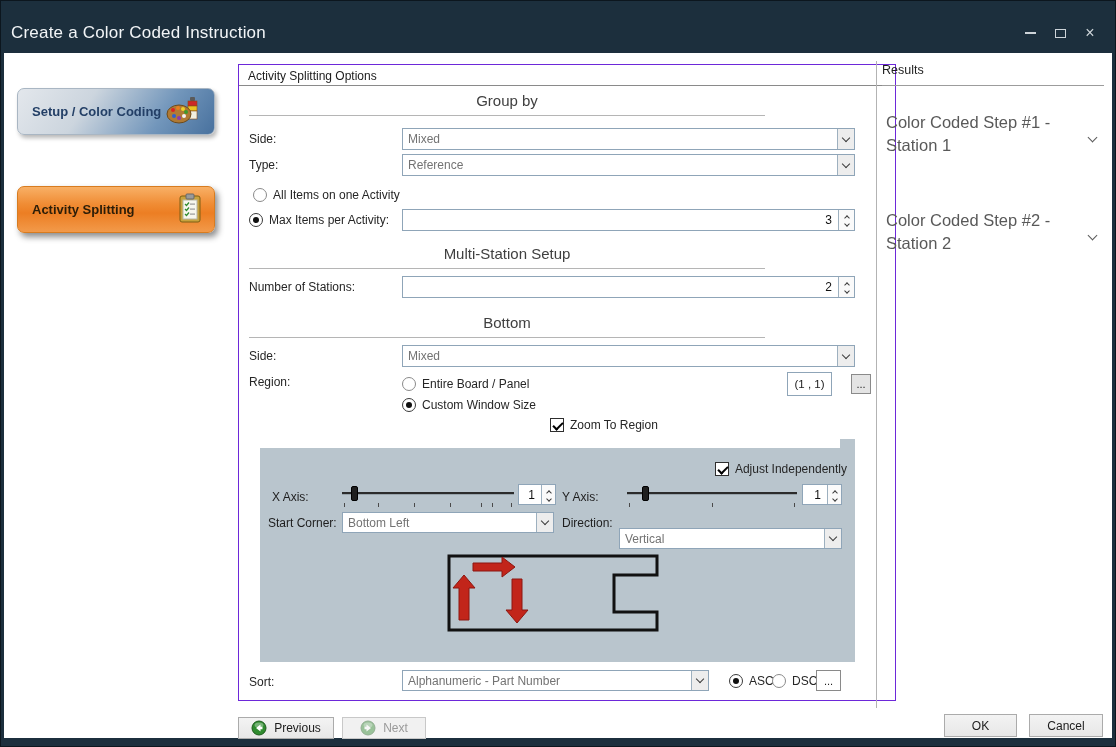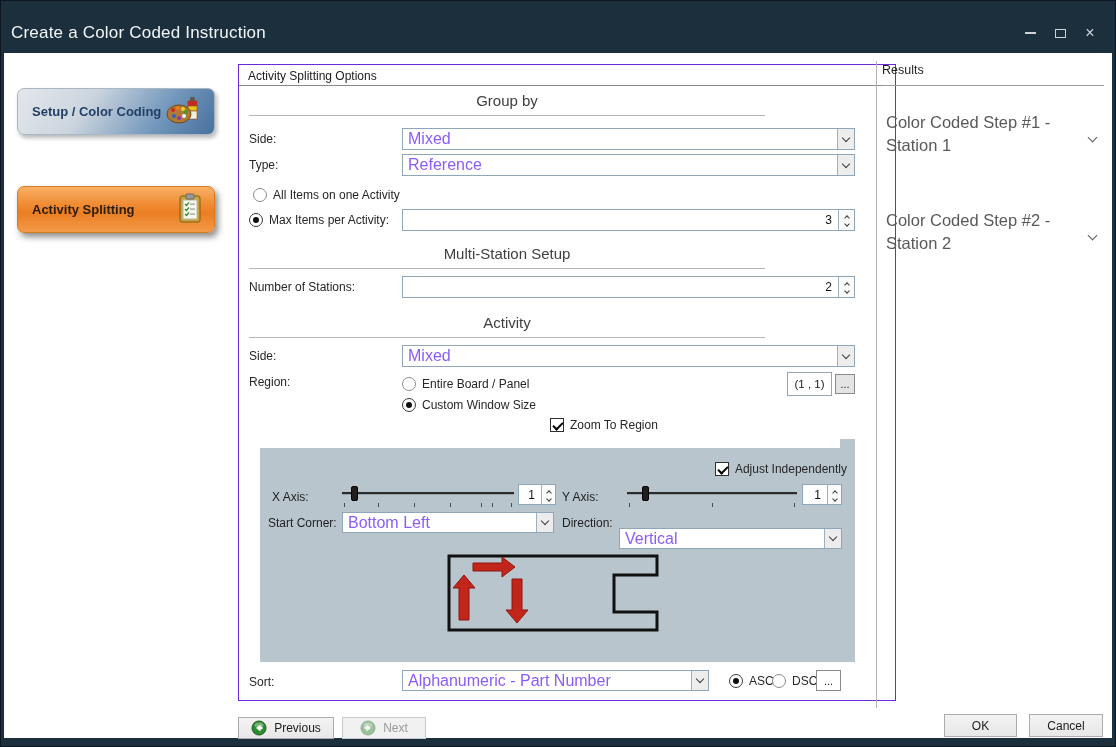--- a/index.html
+++ b/index.html
@@ -29,21 +29,21 @@
   .groupbox { position:absolute; left:234px; top:11px; width:658px; height:637px; border:1px solid #6d28d9; background:#fff; }
   .gb-header { position:absolute; left:0; top:0; right:0; height:21px; border-bottom:1px solid #8a8a8a; font-size:12px; color:#1a1a1a; padding:4px 0 0 9px; }
 
   .sec-head { position:absolute; left:10px; width:516px; font-size:15px; color:#404040; border-bottom:1px solid #b5b5b5; padding-bottom:6px;text-align:center; }
 
   .row { position:absolute; display:flex; align-items:center; }
   .lbl { font-size:12px; color:#262626; }
 
   
   .combo { position:absolute; height:22px; background:#fff; border:1px solid #8fa5b8; display:flex; align-items:center; }
-  .combo .combo-text { flex:1; font-size:16px; color:#8b5cf6; padding-left:5px; white-space:nowrap; overflow:hidden; }
+  .combo .combo-text { flex:1; font-size:12px; color:#737373; padding-left:5px; white-space:nowrap; overflow:hidden; }
   .combo .combo-btn { width:17px; align-self:stretch; background:#ededed; border-left:1px solid #9db0bf; display:flex; align-items:center; justify-content:center; }
   .chev { display:inline-block; width:6px; height:6px; border-right:1.6px solid #3c3c3c; border-bottom:1.6px solid #3c3c3c; transform:rotate(45deg); margin-top:-3px; }
 
   
   .numbox { position:absolute; height:22px; background:#fff; border:1px solid #8fa5b8; display:flex; align-items:stretch; }
   .numbox .num-text { flex:1; font-size:12px; color:#111; text-align:right; padding:3px 6px 0 0; }
   .numbox .spin { width:16px; border-left:1px solid #9db0bf; background:#fafafa; display:flex; flex-direction:column; align-items:center; justify-content:center; gap:2px; }
   .spin .chev { width:4px; height:4px; border-width:1.3px; margin:0; }
   .chev.up { transform:rotate(-135deg); margin-top:2px; }
 
@@ -60,21 +60,21 @@
   .gray-tab { position:absolute; right:0; top:-9px; width:15px; height:9px; background:#b9c5cd; }
   .gray-panel .lbl { color:#1e1e1e; }
 
   
   .slider { position:absolute; height:24px; }
   .slider .track { position:absolute; left:0; right:0; top:8px; height:3px; background:#2b2b2b; border-bottom:1px solid #98a4ab; }
   .slider .thumb { position:absolute; top:2px; width:7px; height:15px; background:#1f1f1f; border:1px solid #000; border-radius:2px; }
   .slider .tick { position:absolute; top:19px; width:1px; height:4px; background:#4a4a4a; }
 
   
-  .coord-wrap { position:absolute; display:flex; align-items:center; gap:3px; }
+  .coord-wrap { position:absolute; display:flex; align-items:center; gap:19px; }
   .coord-box { width:45px; height:24px; background:#fff; border:1px solid #8fa5b8; font-size:11.5px; color:#222; display:flex; align-items:center; justify-content:center; }
   .mini-btn { width:20px; height:20px; background:#e4e4e4; border:1px solid #8a8a8a; font-size:11px; color:#222; display:flex; align-items:center; justify-content:center; line-height:0; }
 
   
   .v-sep { position:absolute; left:872px; top:8px; width:1px; height:647px; background:#b3b3b3; }
   .results { position:absolute; left:878px; top:10px; width:225px; }
   .results-title { position:absolute; left:0; top:0; font-size:12.5px; color:#1f1f1f; }
   .results-hr { position:absolute; left:0; top:22px; width:222px; height:1px; background:#9c9c9c; }
   .result-item { position:absolute; left:4px; width:218px; cursor:default; }
   .result-item .ri-label { display:block; width:192px; font-size:16.5px; color:#595959; line-height:23px; }
@@ -195,21 +195,21 @@
         <span class="lbl">Number of Stations:</span>
       </div>
       <div class="numbox" style="left:163px; top:211px; width:453px;">
         <span class="num-text">2</span>
         <span class="spin">
             <i class="chev up"></i>
             <i class="chev"></i>
           </span>
       </div>
 
-      <div class="sec-head" style="top:249px;">Activity</div>
+      <div class="sec-head" style="top:249px;">Bottom</div>
 
       <div class="row" style="left:10px; top:280px; height:22px;">
         <span class="lbl">Side:</span>
       </div>
       <div class="combo" style="left:163px; top:280px; width:453px;">
         <span class="combo-text">Mixed</span>
         <span class="combo-btn">
             <i class="chev"></i>
           </span>
       </div>

